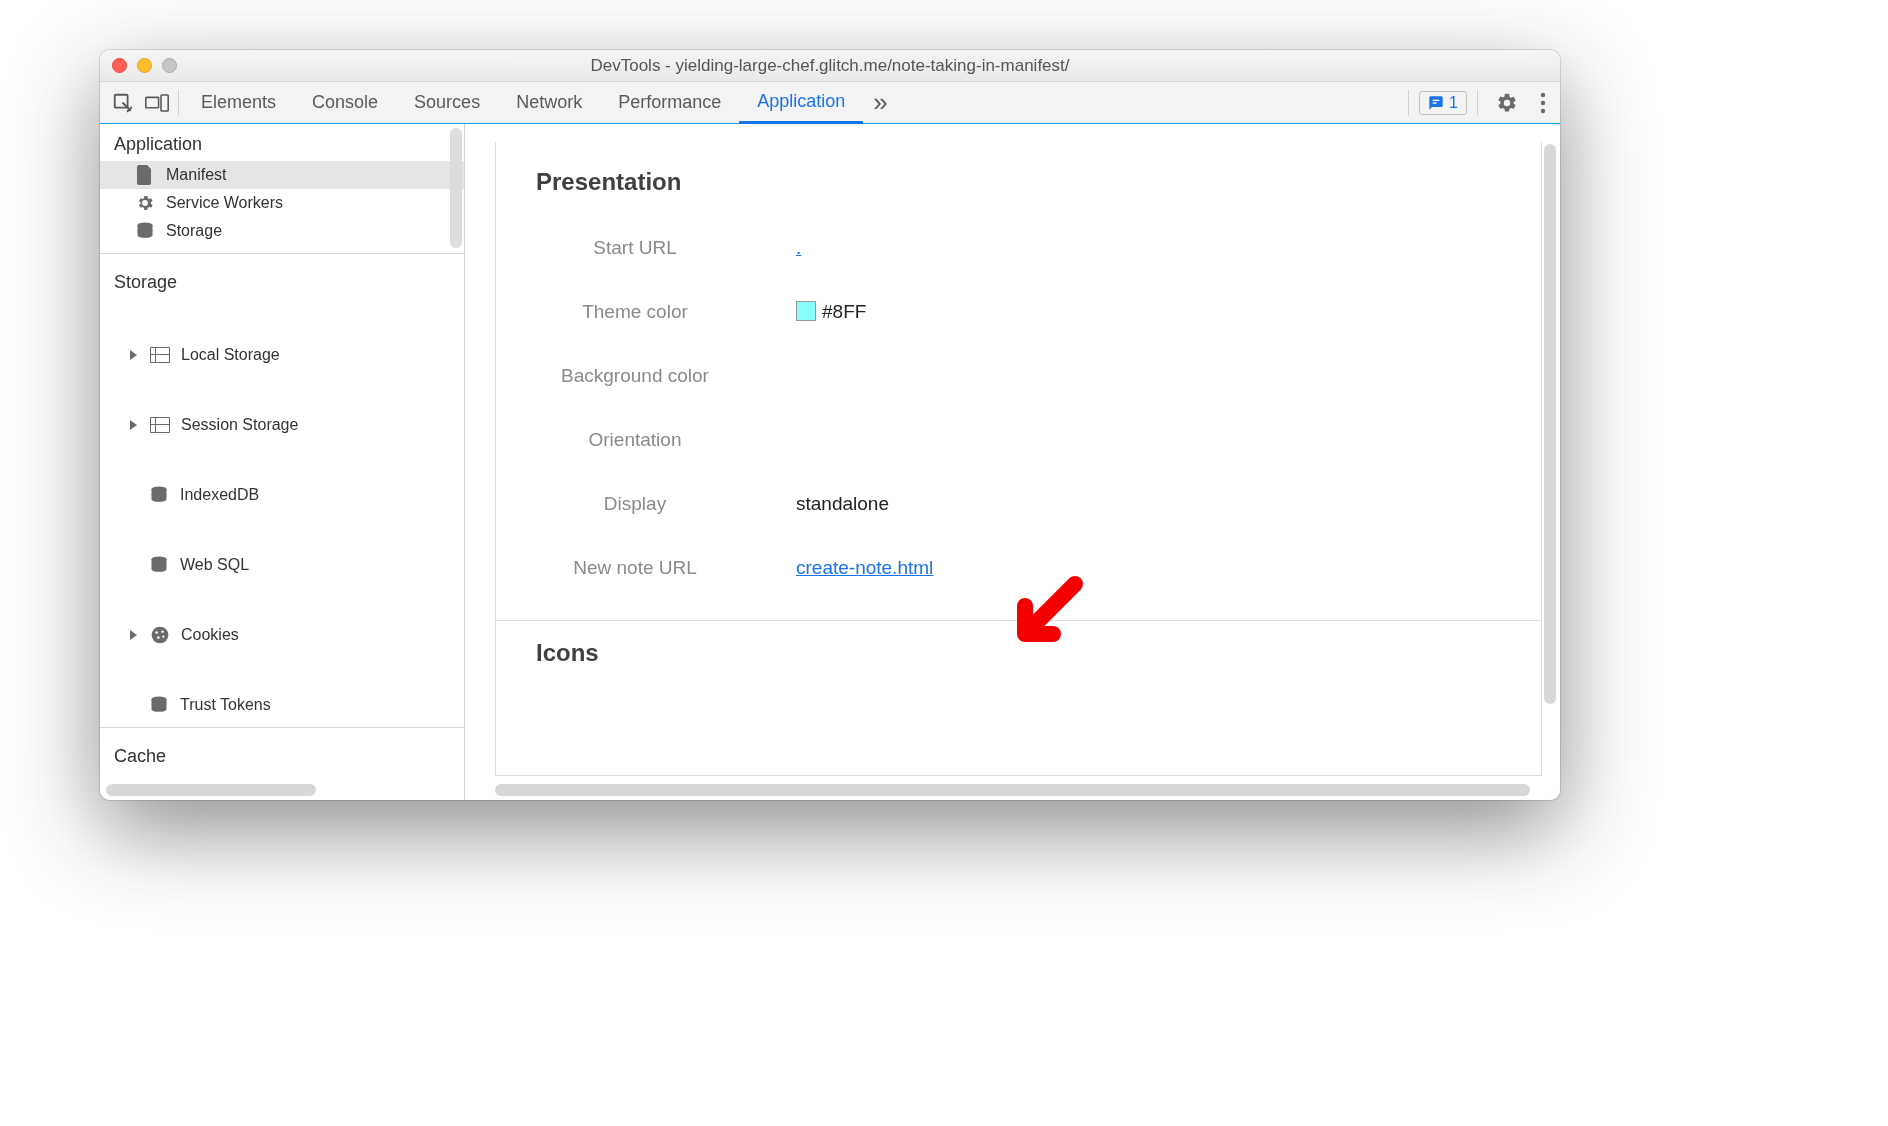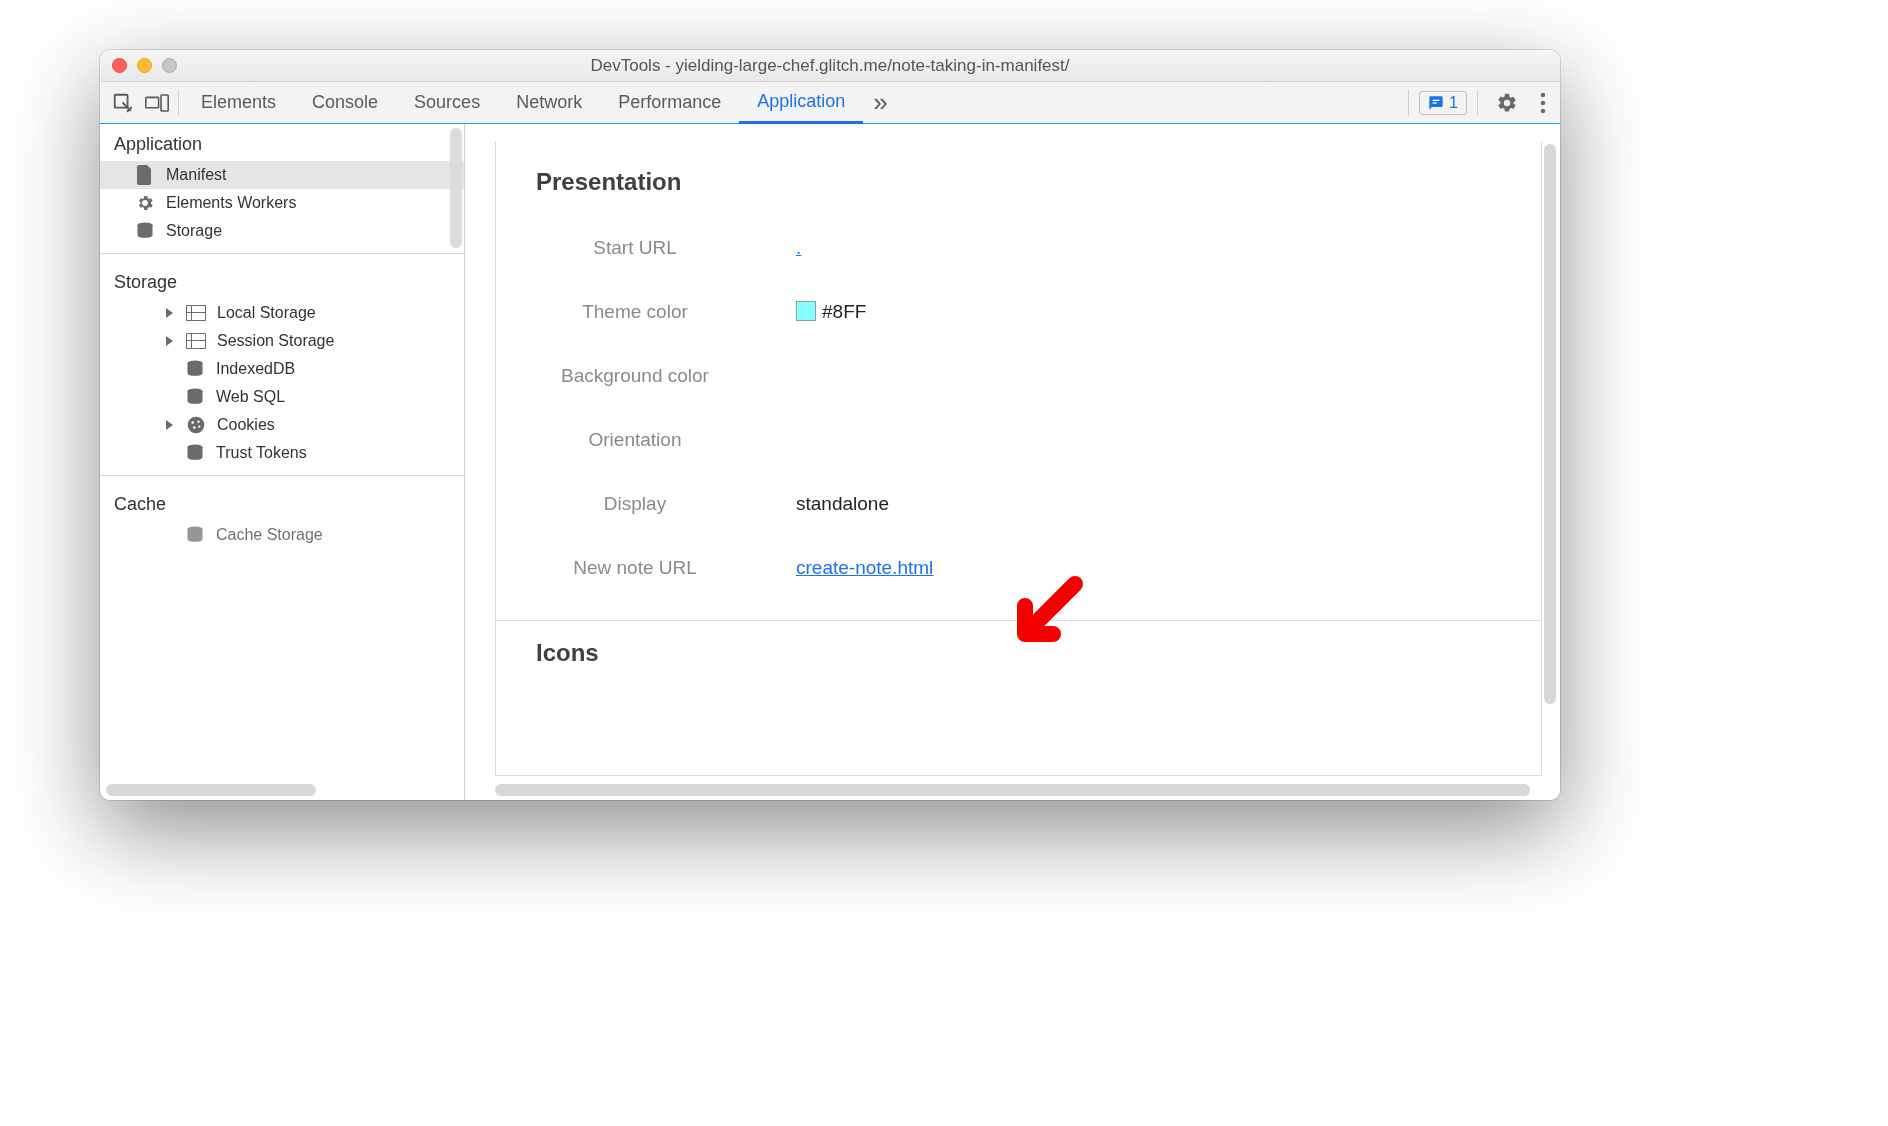--- a/index.html
+++ b/index.html
@@ -67,21 +67,21 @@
     position:relative;
     overflow:hidden;
   }
   .sb-scroll{ position:absolute; right:2px; top:4px; width:12px; height:120px; background:#dcdcdc; border-radius:6px;}
   .sb-section-title{ font-size:18px; color:#333; padding:10px 14px 6px; }
   .sb-item{
     display:flex; align-items:center; gap:10px;
     padding:4px 8px 4px 34px; font-size:16px; color:#333; cursor:pointer;
   }
   .sb-item.selected{ background:#e5e5e5;}
-  .sb-item.sub{ padding-left:84px; }
+  .sb-item.sub{ padding-left:48px;margin-top:42px; }
   .sb-divider{ height:1px; background:#d8d8d8; margin:8px 0;}
   .sb-icon{ width:22px; height:20px; display:inline-flex; align-items:center; justify-content:center; color:#6b6b6b;}
   .arrow-tri{ width:0;height:0;border-left:7px solid #6b6b6b;border-top:5px solid transparent;border-bottom:5px solid transparent; margin-left:-18px; margin-right:2px;}
   .main{
     flex:1; position:relative; overflow:hidden; background:#fff;
   }
   .main-panel{
     margin:18px 18px 0 30px;
     border:1px solid #dcdcdc;
     border-top:none;
@@ -183,21 +183,21 @@
             </svg>
           </span>
         <span>Manifest</span>
       </div>
       <div class="sb-item">
         <span class="sb-icon">
             <svg width="20" height="20" viewBox="0 0 24 24" fill="#6b6b6b">
               <path d="M19.14 12.94a7.49 7.49 0 0 0 .05-.94 7.49 7.49 0 0 0-.05-.94l2.03-1.58-1.92-3.32-2.39.96a7.03 7.03 0 0 0-1.62-.94l-.36-2.54h-3.8l-.36 2.54c-.58.24-1.12.56-1.62.94l-2.39-.96-1.92 3.32 2.03 1.58c-.03.31-.05.63-.05.94s.02.63.05.94l-2.03 1.58 1.92 3.32 2.39-.96c.5.38 1.04.7 1.62.94l.36 2.54h3.8l.36-2.54c.58-.24 1.12-.56 1.62-.94l2.39.96 1.92-3.32-2.03-1.58zM12 15.5A3.5 3.5 0 1 1 12 8.5a3.5 3.5 0 0 1 0 7z"></path>
             </svg>
           </span>
-        <span>Elements Workers</span>
+        <span>Service Workers</span>
       </div>
       <div class="sb-item">
         <span class="sb-icon">
             <svg width="20" height="20" viewBox="0 0 24 24" fill="#6b6b6b">
               <ellipse cx="12" cy="5" rx="9" ry="3.2"></ellipse>
               <path d="M3 5v6c0 1.8 4 3.2 9 3.2s9-1.4 9-3.2V5"></path>
               <path d="M3 11v6c0 1.8 4 3.2 9 3.2s9-1.4 9-3.2v-6"></path>
             </svg>
           </span>
         <span>Storage</span>

